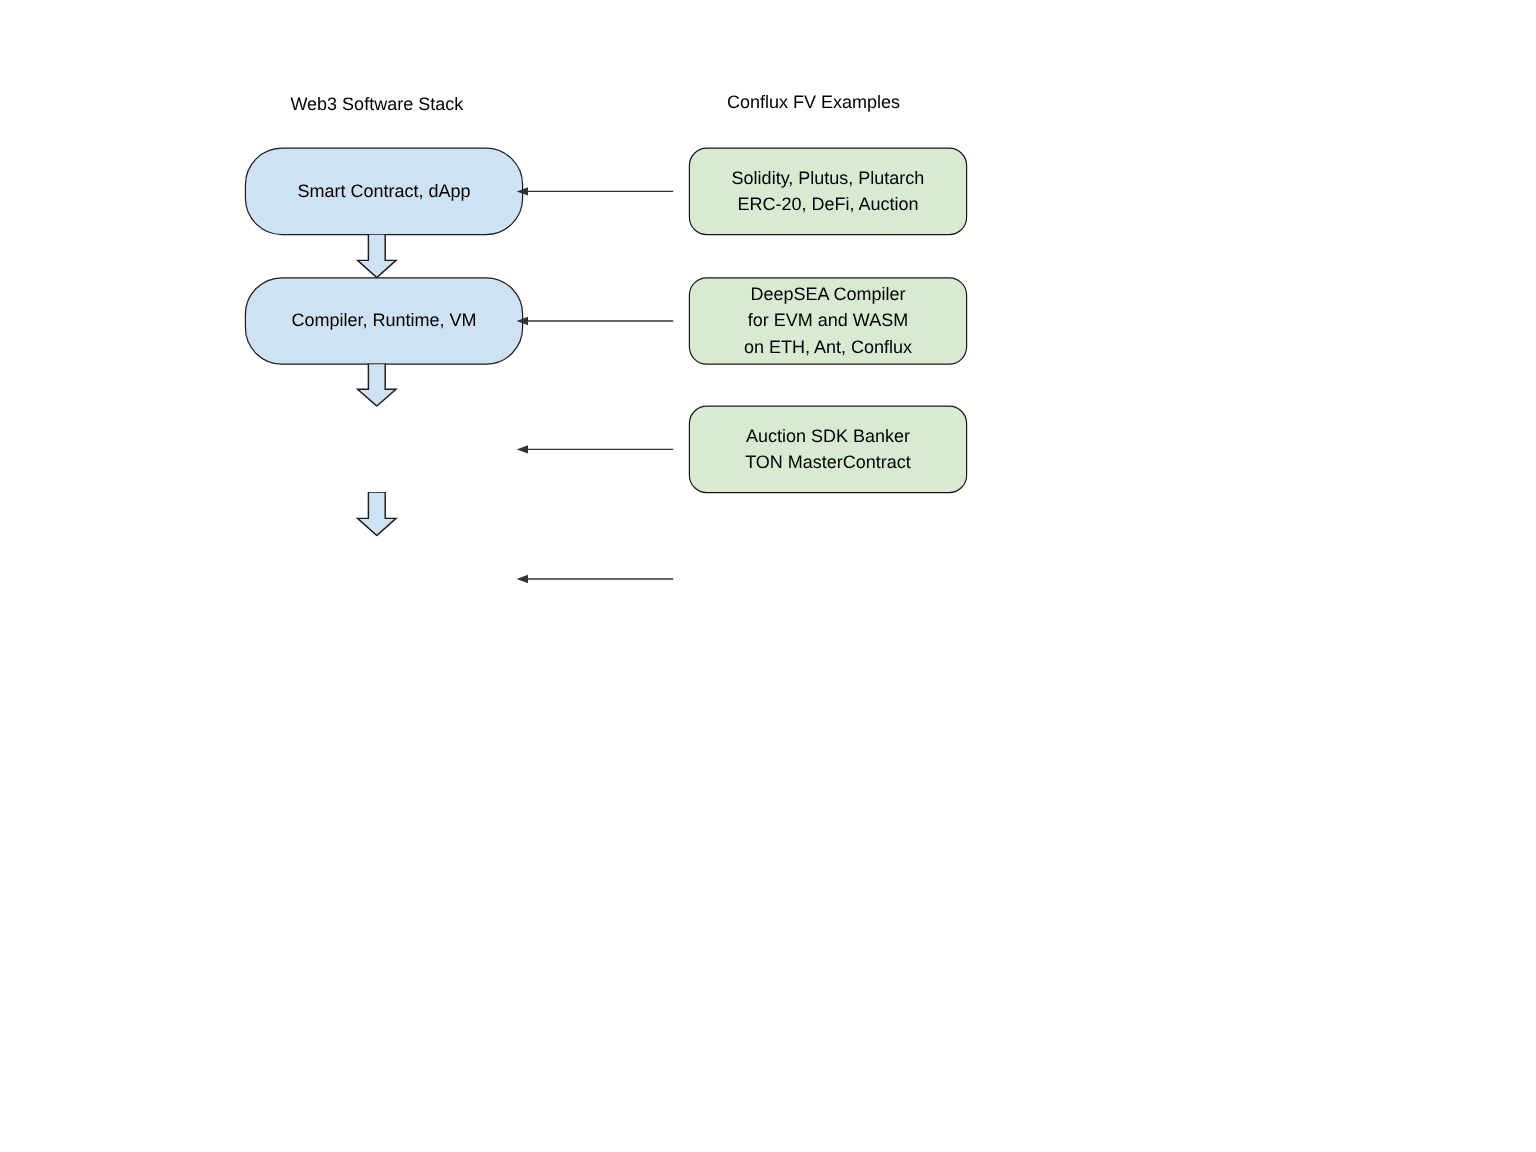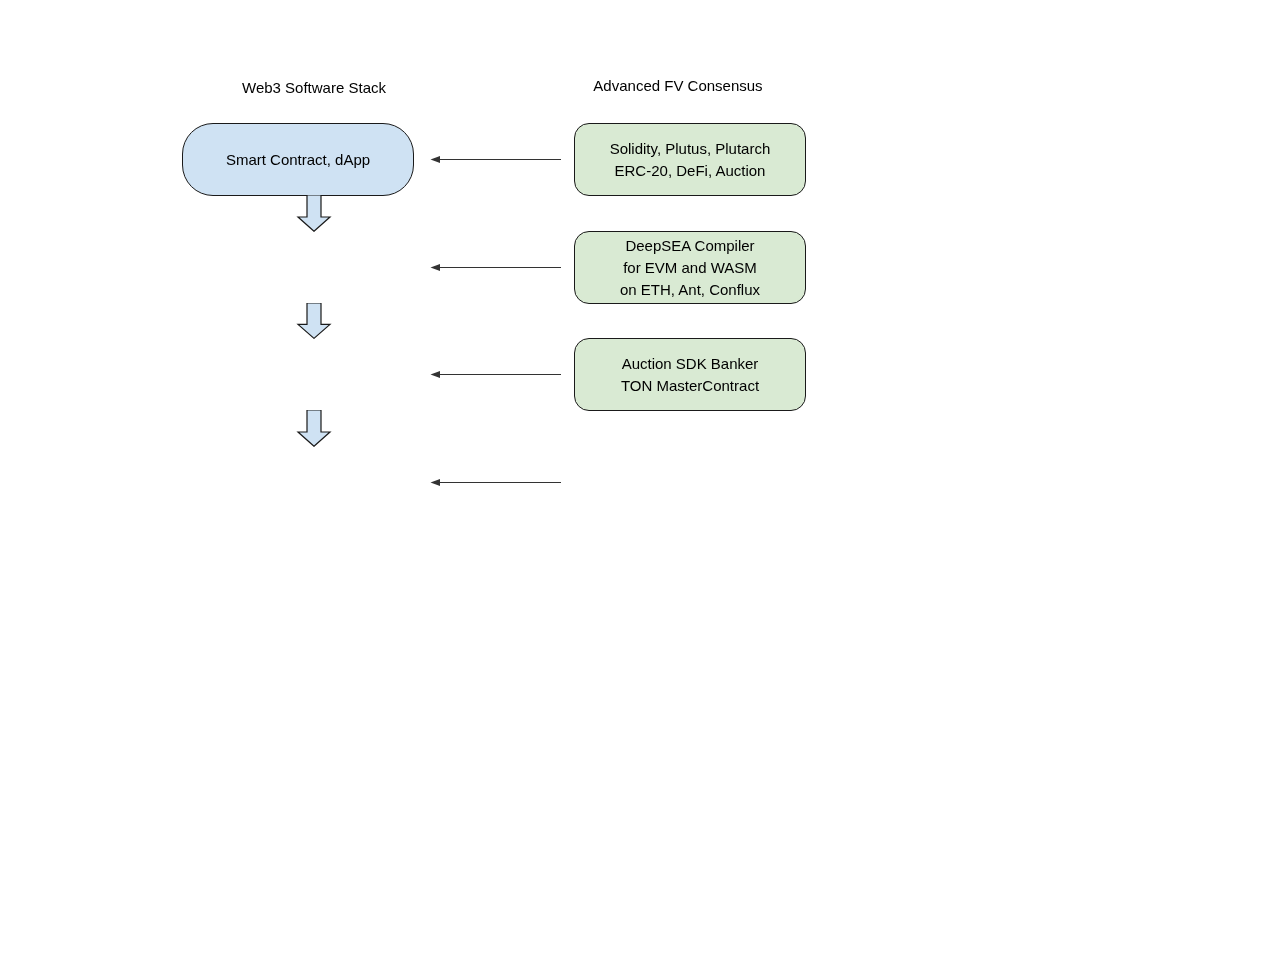--- a/index.html
+++ b/index.html
@@ -36,21 +36,21 @@
     display: flex;
     align-items: center;
     justify-content: center;
   }
   .node .label {
     font-size: 15px;
     line-height: 22px;
     text-align: center;
     white-space: pre-line;
   }
-  .stack   { left: 182px; background: var(--stack_fill, #cfe2f3); border-radius: 31px; }
+  .stack   { left: 204px; background: var(--stack_fill, #cfe2f3); border-radius: 31px; }
   .example { left: 562px; background: var(--example_fill, #d9ead3); margin-left: 12px; }
 
   .row0 { top: 123px; }
   .row1 { top: 231px; }
   .row2 { top: 338px; }
   .row3 { top: 446px; }
 
   .varrow {
     position: absolute;
     left: 296px;
@@ -84,34 +84,37 @@
     fill: var(--connector, #333333);
     stroke: none;
   }
 </style>
 </head>
 <body>
 
 <div class="canvas">
 
   <div class="col-title left">Web3 Software Stack</div>
-  <div class="col-title right">Advanced FV Consensus</div>
+  <div class="col-title right">Conflux FV Examples</div>
 
   <div class="node stack row0">
     <span class="label">Smart Contract, dApp</span>
   </div>
   <div class="node example row0">
     <span class="label">Solidity, Plutus, Plutarch
 ERC-20, DeFi, Auction</span>
   </div>
   <svg class="hconn hc0" viewBox="0 0 132 13" preserveAspectRatio="none">
     <line x1="131" y1="6.5" x2="8" y2="6.5"></line>
     <polygon points="0.5,6.5 10,3 10,10"></polygon>
   </svg>
 
+  <div class="node stack row1">
+    <span class="label">Compiler, Runtime, VM</span>
+  </div>
   <div class="node example row1">
     <span class="label">DeepSEA Compiler
 for EVM and WASM
 on ETH, Ant, Conflux</span>
   </div>
   <svg class="hconn hc1" viewBox="0 0 132 13" preserveAspectRatio="none">
     <line x1="131" y1="6.5" x2="8" y2="6.5"></line>
     <polygon points="0.5,6.5 10,3 10,10"></polygon>
   </svg>
 

